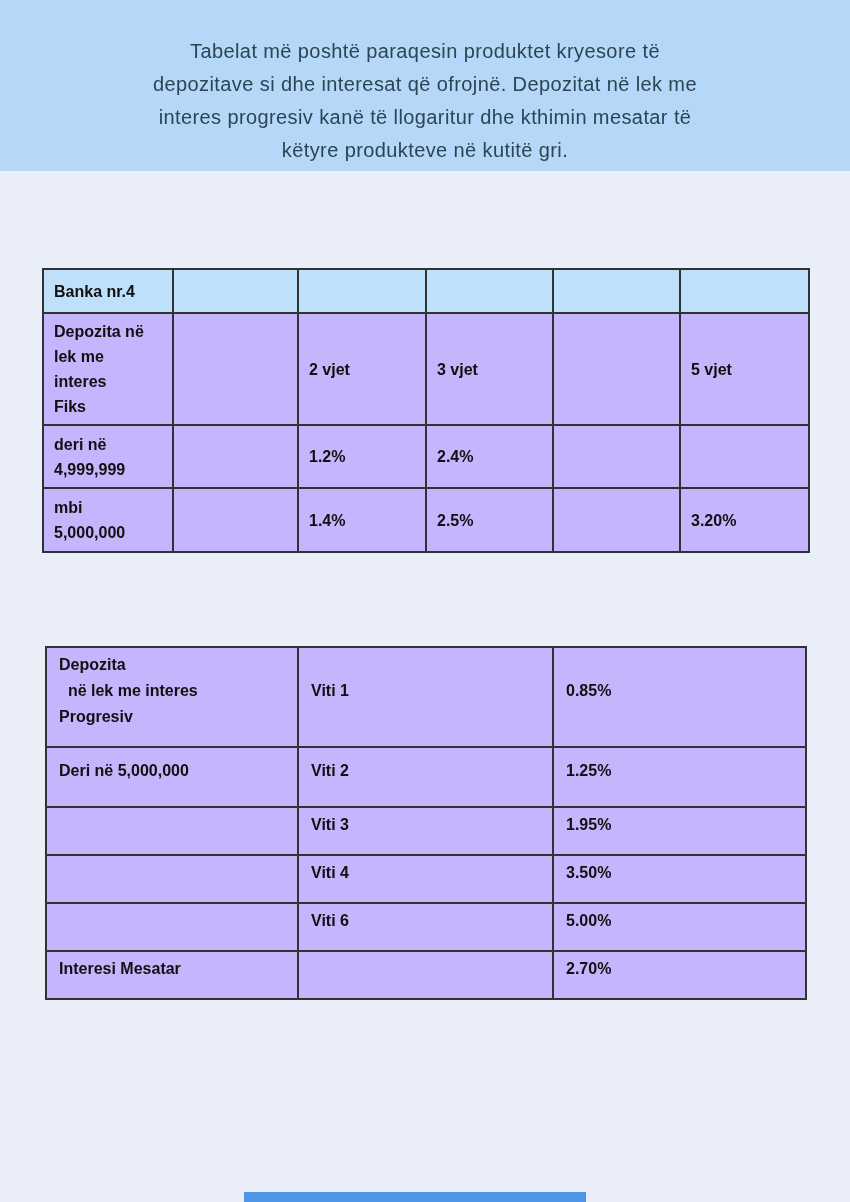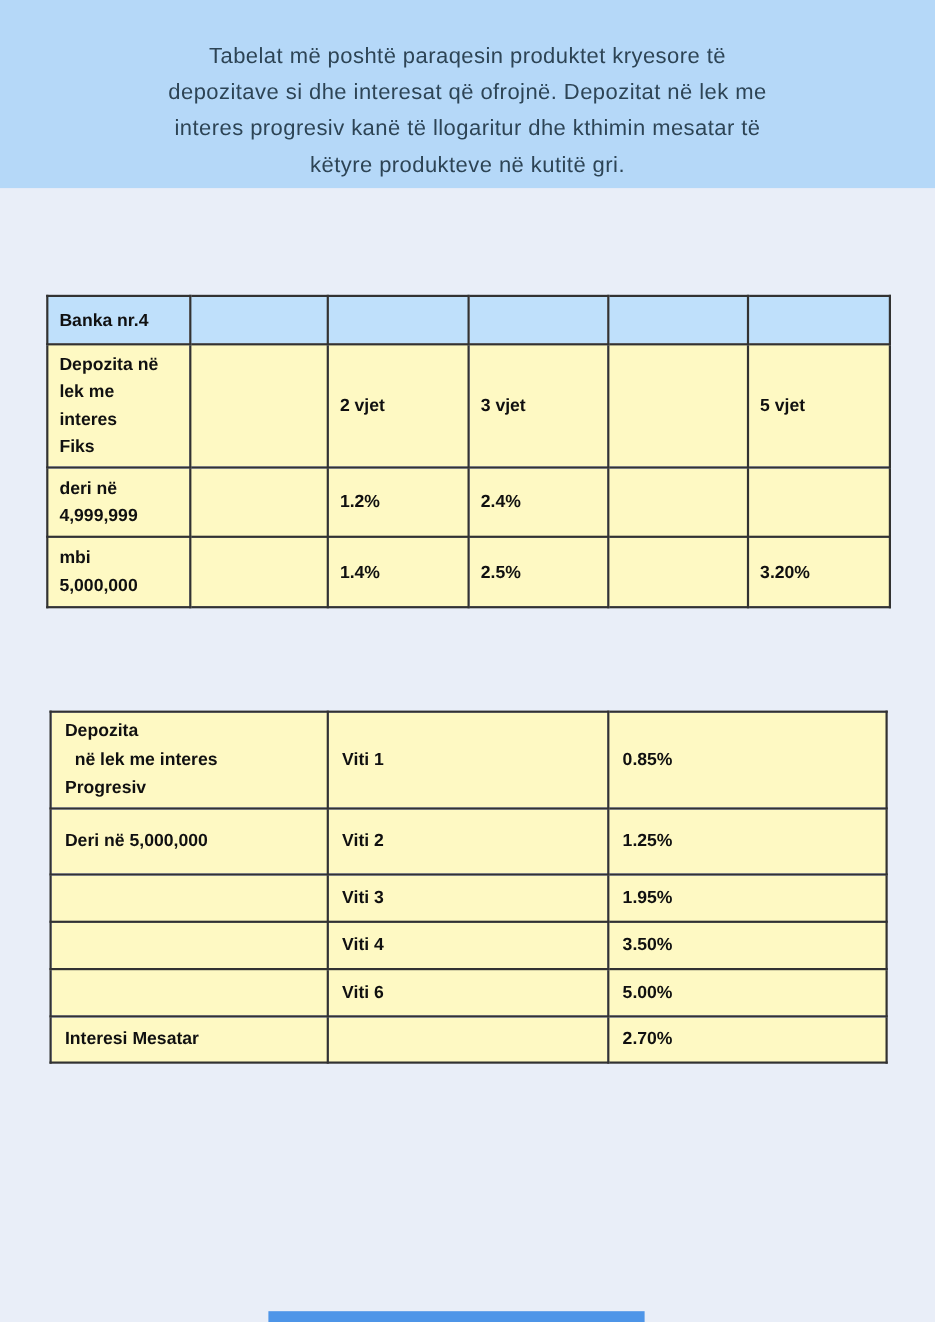--- a/index.html
+++ b/index.html
@@ -37,21 +37,21 @@
   }
 
   
   table {
     border-collapse: collapse;
     table-layout: fixed;
     position: absolute;
   }
   td {
     border: 2px solid #323232;
-    background: #fef9c3;
+    background: #c4b5fd;
     font-weight: bold;
     font-size: 16px;
     color: #101010;
     vertical-align: middle;
     white-space: pre-wrap;
     overflow: hidden;
   }
 
   
   .table-fiks {
@@ -65,21 +65,21 @@
   .table-fiks tr.head td {
     background: #bfe0fb;
   }
 
   
   .table-prog {
     left: 45px;
     top: 646px;
   }
   .table-prog td {
-    padding: 4px 6px 4px 12px;
+    padding: 4px 6px 16px 12px;
     line-height: 26px;
   }
 
   
   .scroll-indicator {
     position: absolute;
     left: 244px;
     top: 1192px;
     width: 342px;
     height: 10px;

